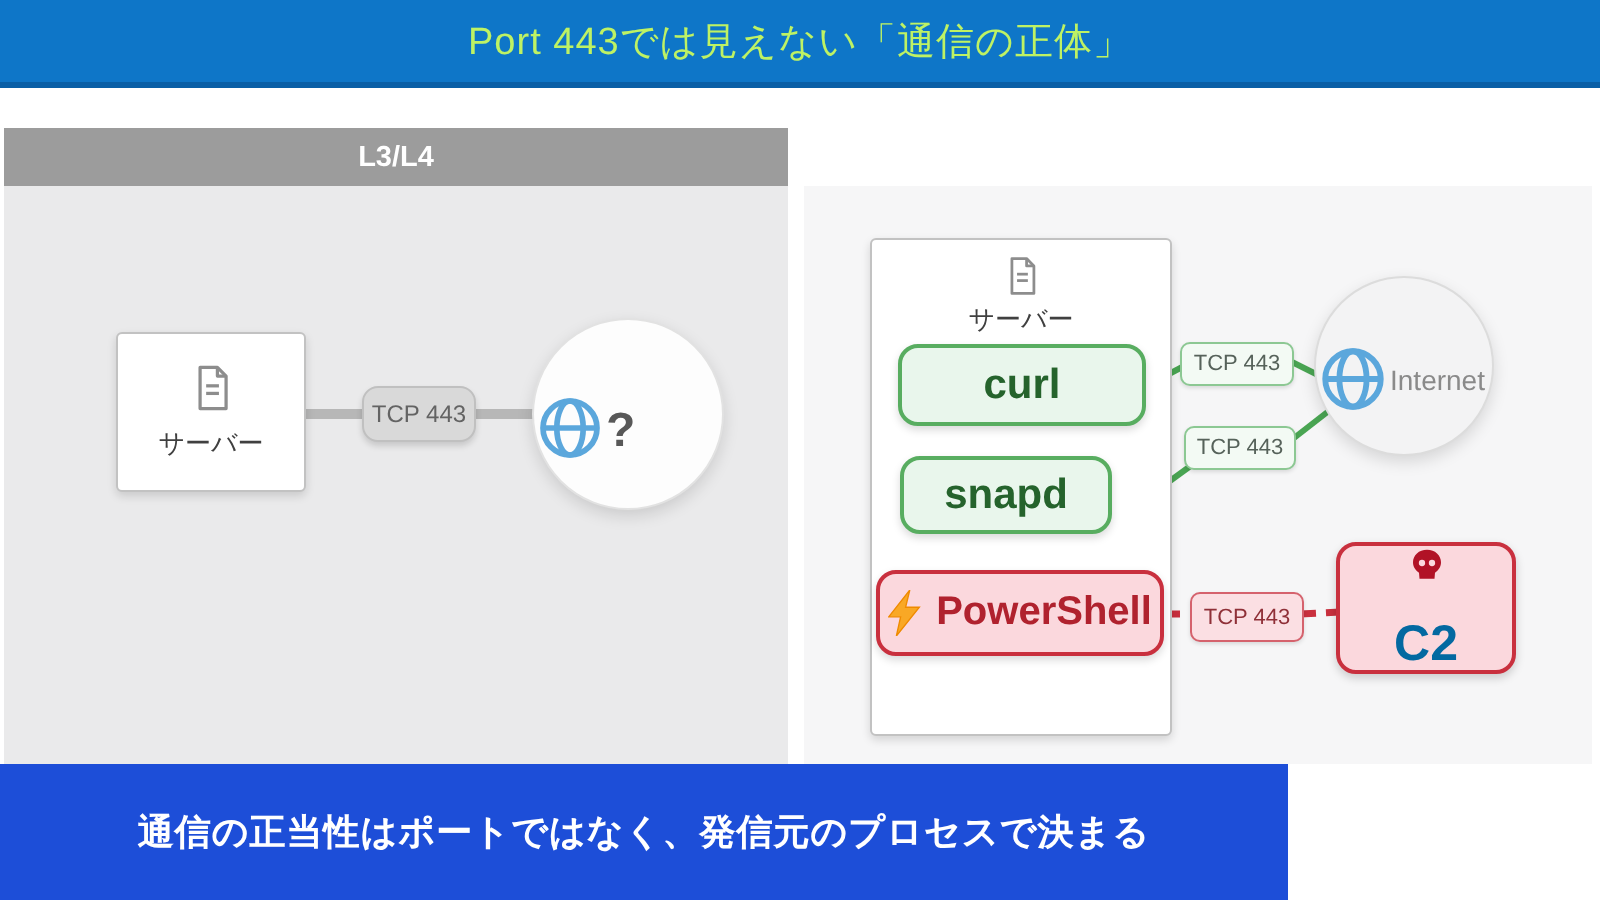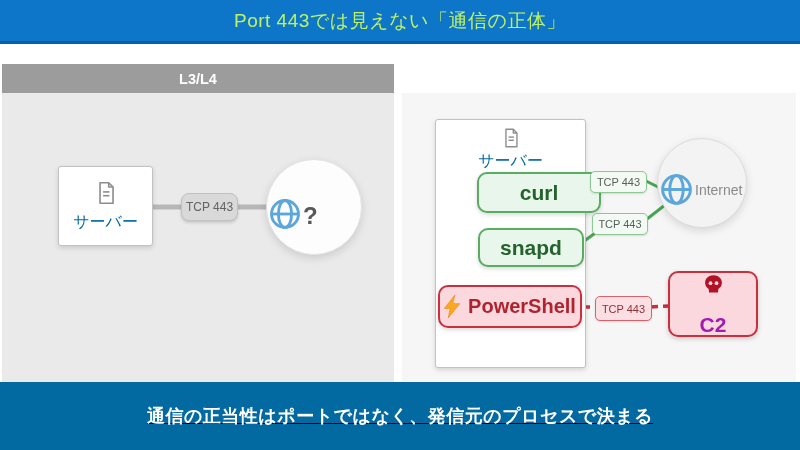--- a/index.html
+++ b/index.html
@@ -10,23 +10,23 @@
     -webkit-font-smoothing:antialiased;
   }
   
   .top-bar{
     position:absolute;left:0;top:0;width:800px;height:41px;
     background:#0e76c8;border-bottom:3px solid #0a5fa6;
     display:flex;align-items:center;justify-content:center;
   }
   .top-bar .title{color:#bef264;font-size:19px;font-weight:normal;letter-spacing:.5px;}
   .footer-bar{
-    position:absolute;left:0;top:382px;width:800px;height:68px;
-    background:#0369a1;
-    display:flex;align-items:center;justify-content:center;text-decoration:underline;
+    position:absolute;left:0;top:382px;width:644px;height:68px;
+    background:#1d4ed8;
+    display:flex;align-items:center;justify-content:center;
   }
   .footer-bar .msg{color:#ffffff;font-size:18px;font-weight:bold;letter-spacing:.5px;}
   
   .panel-header{
     position:absolute;top:64px;height:29px;
     display:flex;align-items:center;justify-content:center;
     color:#ffffff;font-size:14.5px;font-weight:bold;
   }
   .panel-header.left{left:2px;width:392px;background:#9c9c9c;}
   .panel-header.right{left:402px;width:394px;background:#3c6da6;}
@@ -37,21 +37,21 @@
   .connectors{position:absolute;left:0;top:0;z-index:1;pointer-events:none;}
   
   .node{position:absolute;z-index:2;box-sizing:border-box;}
   .server-box{
     background:#ffffff;border:1.5px solid #c2c2c2;border-radius:3px;
     box-shadow:0 2px 5px rgba(0,0,0,.14);
     display:flex;flex-direction:column;align-items:center;
   }
   .server-box-left{left:58px;top:166px;width:95px;height:80px;justify-content:center;gap:6px;}
   .server-box-right{left:435px;top:119px;width:151px;height:249px;padding-top:7px;gap:2px;}
-  .server-label{color:#0369a1;font-size:16px;}
+  .server-label{color:#404040;font-size:13px;}
   .tcp-pill-gray{
     left:181px;top:193px;width:57px;height:28px;
     background:#d9d9d9;border:1.5px solid #c0c0c0;border-radius:8px;
     box-shadow:0 2px 3px rgba(0,0,0,.15);
     display:flex;align-items:center;justify-content:center;
     color:#636363;font-size:12px;
   }
   .globe-circle{
     border-radius:50%;display:flex;flex-direction:row;align-items:center;
     box-shadow:0 3px 8px rgba(0,0,0,.13);
@@ -66,21 +66,21 @@
     background:#f3f3f4;border:1px solid #dcdcdc;padding-top:13px;box-sizing:border-box;
   }
   .internet-label{color:#8a8a8a;font-size:14px;margin-top:1px;}
   
   .proc-pill{
     display:flex;align-items:center;justify-content:center;gap:7px;
     border-radius:10px;box-shadow:0 2px 4px rgba(0,0,0,.15);
   }
   .proc-green{
     background:#e9f6ec;border:2px solid #58ad60;
-    color:#25632c;font-size:21px;font-weight:bold;margin-left:28px;
+    color:#25632c;font-size:21px;font-weight:bold;
   }
   .pill-curl{left:449px;top:172px;width:124px;height:41px;}
   .pill-snapd{left:450px;top:228px;width:106px;height:39px;}
   .proc-red{
     background:#fbd8dd;border:2.5px solid #c9303e;
     color:#b0222e;font-size:20px;font-weight:bold;
   }
   .pill-powershell{left:438px;top:285px;width:144px;height:43px;}
   
   .port-badge{
@@ -92,21 +92,21 @@
   .badge-1{left:590px;top:171px;width:57px;height:22px;}
   .badge-2{left:592px;top:213px;width:56px;height:22px;}
   .badge-3{left:595px;top:296px;width:57px;height:25px;}
   
   .c2-box{
     left:668px;top:271px;width:90px;height:66px;
     background:#fbd8dd;border:2.5px solid #c9303e;border-radius:10px;
     box-shadow:0 2px 5px rgba(0,0,0,.18);
     display:flex;flex-direction:column;align-items:center;justify-content:center;gap:0;
   }
-  .c2-label{color:#a21caf;font-size:21px;font-weight:bold;line-height:1;margin-top:17px;}
+  .c2-label{color:#0369a1;font-size:25px;font-weight:bold;line-height:1;margin-top:17px;}
   .icon{display:block;}
 </style>
 </head>
 <body>
 
 <div class="slide">
 
   <div class="top-bar">
     <span class="title">Port 443では見えない「通信の正体」</span>
   </div>

